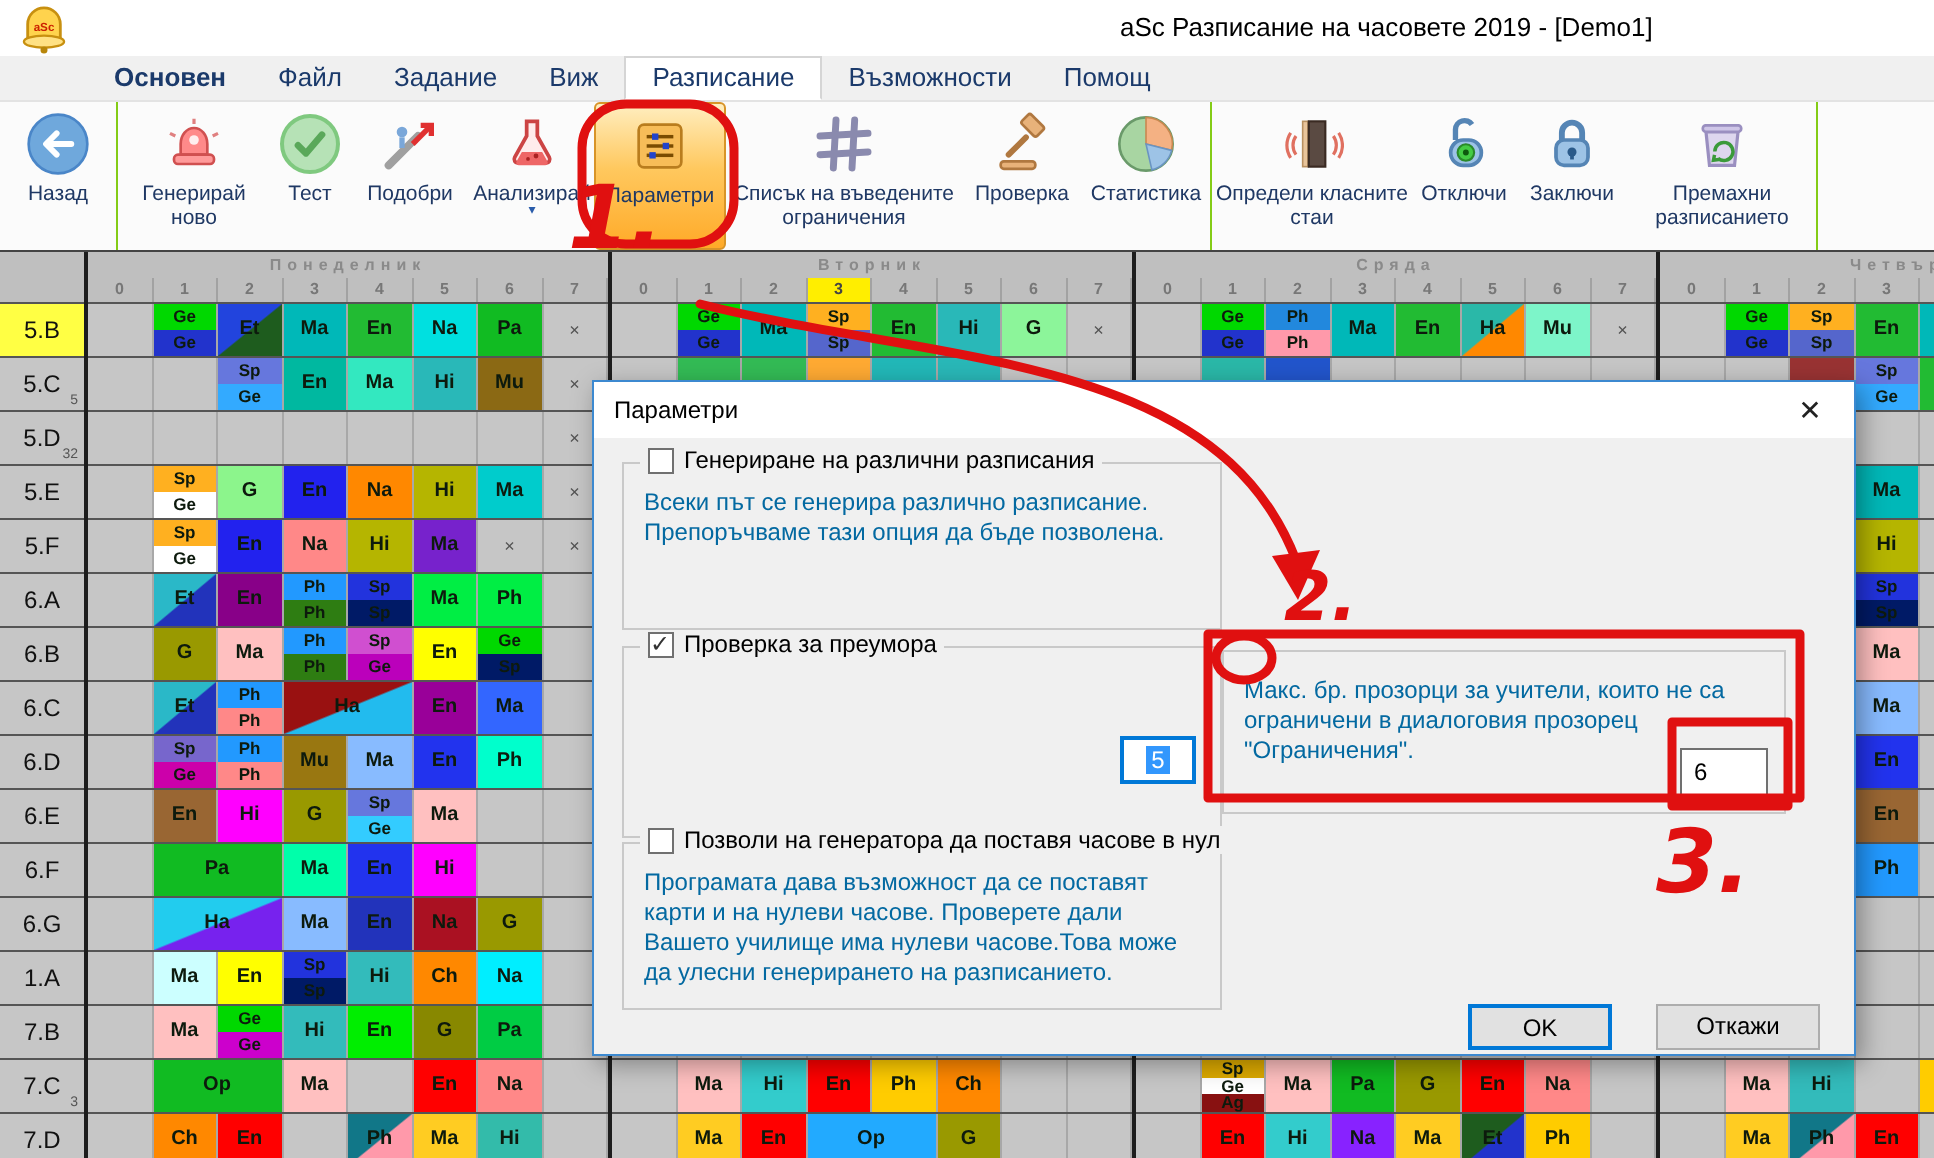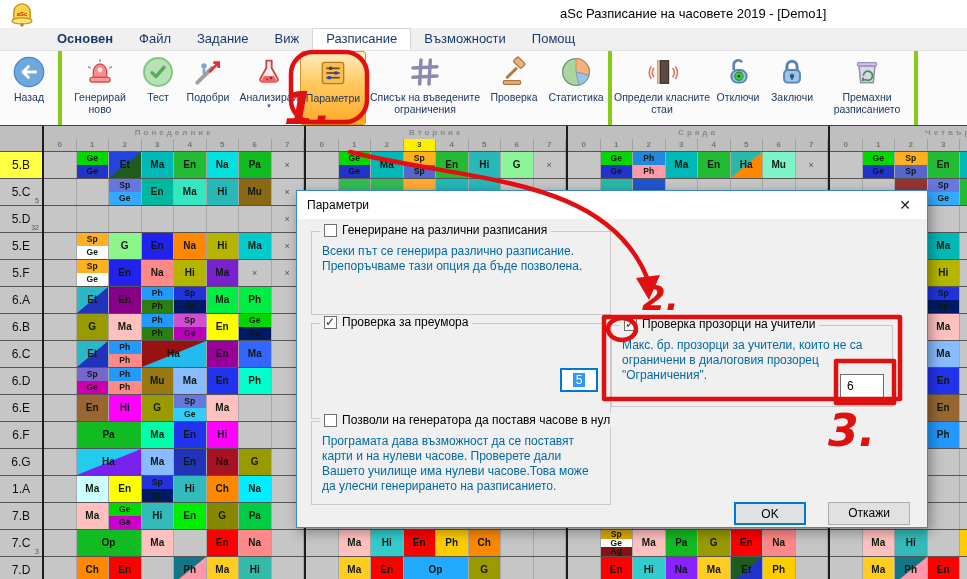--- a/index.html
+++ b/index.html
@@ -11,21 +11,21 @@
   .wtitle{position:absolute;left:560px;top:6px;font-size:13px;color:#000000;white-space:nowrap;}
   
   .menubar{position:absolute;left:0;top:28px;width:967px;height:23px;background:#f0f0f0;
            display:flex;padding-left:44px;box-sizing:border-box;border-bottom:1px solid #e3e3e3;}
   .mi{padding:0 13px;line-height:21px;font-size:13px;color:#1b3a6b;white-space:nowrap;}
   .mi.bold{font-weight:bold;}
   .mi.active{background:#fff;border:1px solid #d5d5d5;border-bottom:1px solid #fff;line-height:19px;}
   
   .toolbar{position:absolute;left:0;top:51px;width:967px;height:74px;background:#fbfbfb;
            border-bottom:1px solid #b9b9b9;display:flex;align-items:stretch;}
-  .tgroup{display:flex;border-right:4px solid #84cc16;height:100%;}
+  .tgroup{display:flex;border-right:1px solid #84cc16;height:100%;}
   .titem{display:flex;flex-direction:column;align-items:center;box-sizing:border-box;
          padding-top:5px;position:relative;}
   .ticon{width:32px;height:32px;flex:0 0 auto;}
   .ticon svg{width:32px;height:32px;display:block;}
   .tlabel{font-size:10.5px;color:#1f3864;text-align:center;line-height:1.15;margin-top:3px;white-space:pre-line;}
   .titem.hl{background:linear-gradient(#ffeec0,#ffc85e 45%,#ffaa28);border:1px solid #d89428;border-radius:3px;}
   .tdd{font-size:7px;color:#2a5caa;line-height:5px;}
   
   .tt{position:absolute;left:0;top:125px;width:967px;height:454px;overflow:hidden;display:flex;
       background:#c6c6c6;border-top:1px solid #444;box-sizing:border-box;}
@@ -1262,24 +1262,20 @@
 
     <div class="grp g3">
       <div class="cblbl">
         <span class="cb"></span>
         <span>Позволи на генератора да поставя часове в нул</span>
       </div>
       <div class="gbody">Програмата дава възможност да се поставят карти и на нулеви часове. Проверете дали Вашето училище има нулеви часове.Това може да улесни генерирането на разписанието.</div>
     </div>
 
     <div class="grp g4">
-      <div class="cblbl">
-        <span class="cb checked"></span>
-        <span>Проверка прозорци на учители</span>
-      </div>
       <div class="gbody">Макс. бр. прозорци за учители, които не са ограничени в диалоговия прозорец "Ограничения".</div>
       <input class="inp6" value="6" style="">
     </div>
 
     <div class="btn ok">OK</div>
     <div class="btn cancel">Откажи</div>
   </div>
 
   <svg class="anno" viewBox="0 0 967 579">
     <rect class="ared" x="291" y="52" width="76" height="70" rx="22"></rect>

